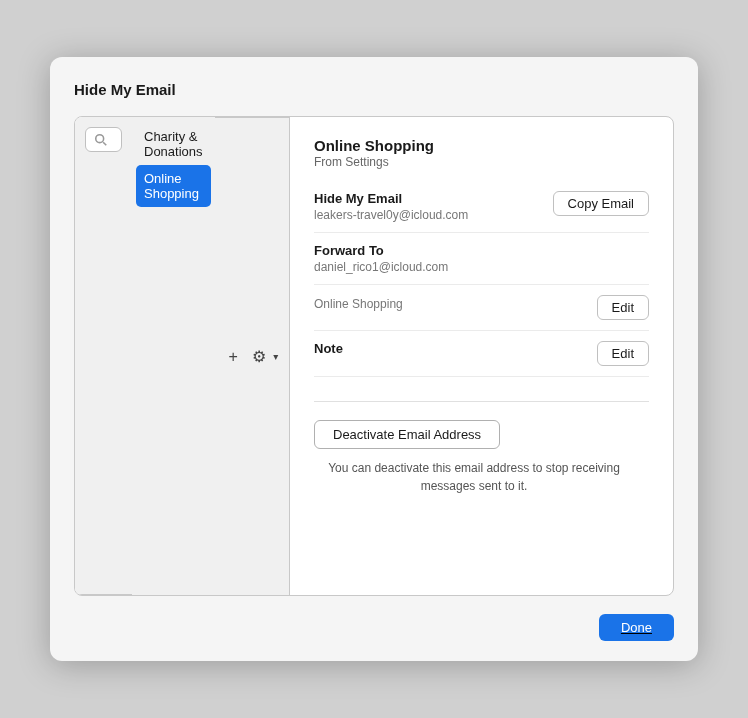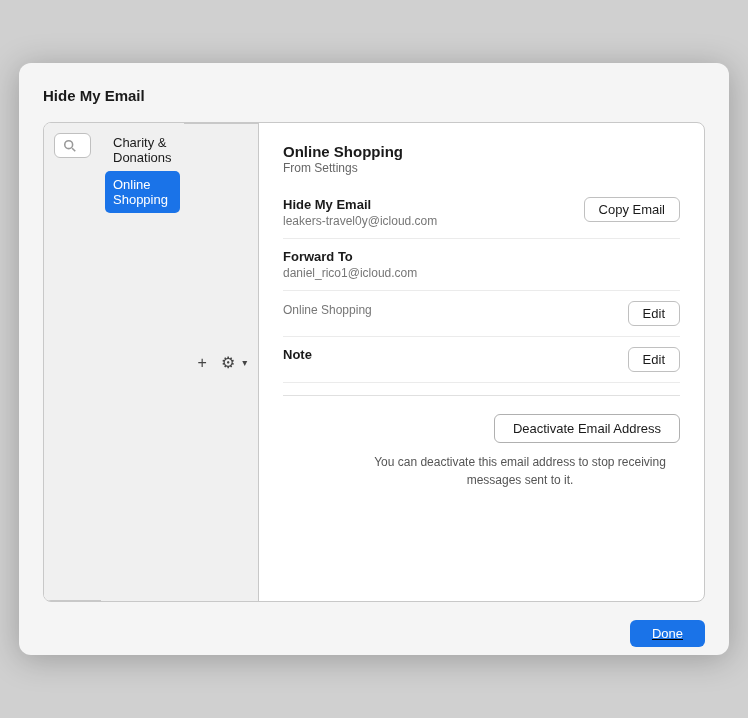--- a/index.html
+++ b/index.html
@@ -10,22 +10,22 @@
       width: 748px;
       height: 718px;
       display: flex;
       align-items: center;
       justify-content: center;
     }
 
     .dialog {
       background: #f5f5f5;
       border-radius: 12px;
-      width: 710px;
-      padding: 24px 24px 8px 24px;
+      width: 648px;
+      padding: 24px 24px 20px 24px;
       box-shadow: 0 4px 32px rgba(0,0,0,0.25);
       display: flex;
       flex-direction: column;
       gap: 14px;
     }
 
     .dialog-header {
       padding-bottom: 4px;
     }
 
@@ -218,25 +218,25 @@
       color: #1a1a1a;
       padding: 4px 14px;
       cursor: pointer;
       white-space: nowrap;
       flex-shrink: 0;
       margin-top: 0;
     }
 
     .deactivate-section {
       border-top: 1px solid #e0e0e0;
-      margin-top: 12px;
+      margin-top: 24px;
       padding-top: 18px;
       display: flex;
       flex-direction: column;
-      align-items: flex-end;
+      align-items: flex-start;
       gap: 10px;
     }
 
     .btn-deactivate {
       background: #fff;
       border: 1px solid #b0b0b0;
       border-radius: 6px;
       font-size: 13px;
       color: #1a1a1a;
       padding: 6px 18px;

